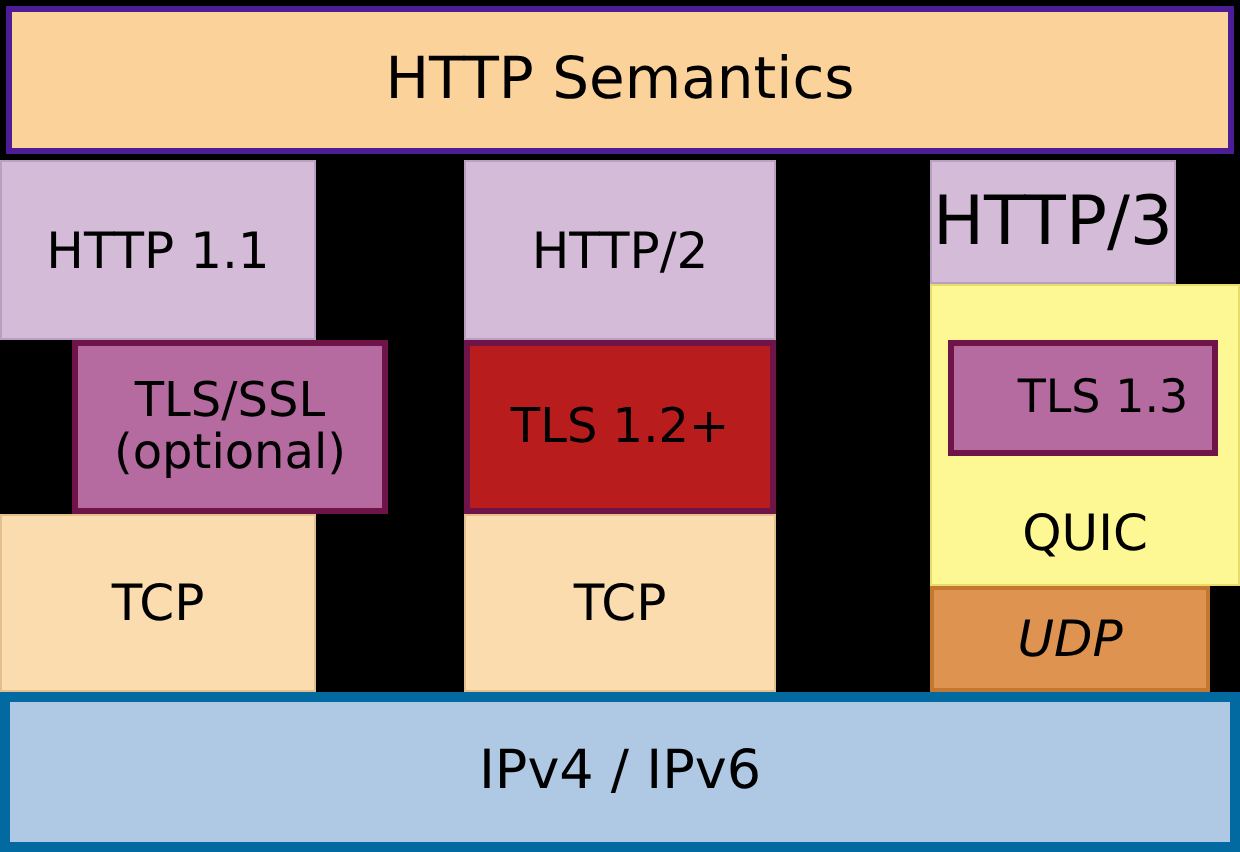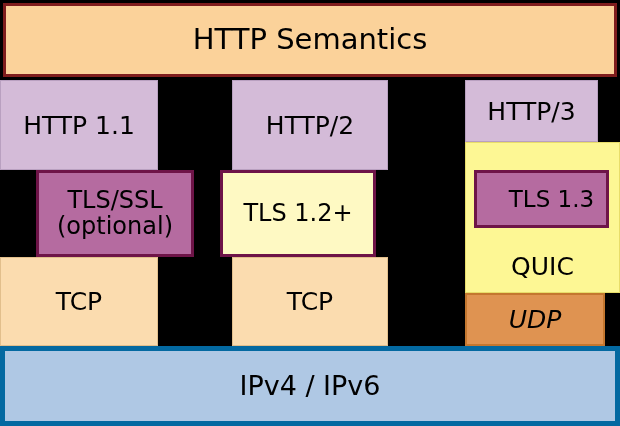--- a/index.html
+++ b/index.html
@@ -27,21 +27,21 @@
     white-space: pre-line;
   }
 
   
   #http-semantics {
     left: 3px;
     top: 3px;
     width: 614px;
     height: 74px;
     background: #fbd29a;
-    border: 3px solid #7f1d1d;
+    border: 3px solid #4c1d95;
     font-size: 29px;
   }
 
   
 
   
   #http11 {
     left: 0px;
     top: 80px;
     width: 158px;
@@ -74,47 +74,47 @@
   #http2 {
     left: 232px;
     top: 80px;
     width: 156px;
     height: 90px;
     background: #d4bbd8;
     border: 1px solid #b9a0c0;
     font-size: 25px;
   }
   #tls12 {
-    left: 220px;
+    left: 232px;
     top: 170px;
     width: 156px;
     height: 87px;
-    background: #fef9c3;
+    background: #b91c1c;
     border: 3px solid #6e1448;
     font-size: 24px;
   }
   #tcp-mid {
     left: 232px;
     top: 257px;
     width: 156px;
     height: 89px;
     background: #fbdcaf;
     border: 1px solid #e2bf8c;
     font-size: 25px;
   }
 
   
   #http3 {
     left: 465px;
     top: 80px;
-    width: 133px;
+    width: 123px;
     height: 62px;
     background: #d4bbd8;
     border: 1px solid #b9a0c0;
-    font-size: 25px;
+    font-size: 34px;
   }
   #quic {
     left: 465px;
     top: 142px;
     width: 155px;
     height: 151px;
     background: #fdf794;
     border: 1px solid #e8dd6a;
     font-size: 25px;
     align-items: flex-end;

